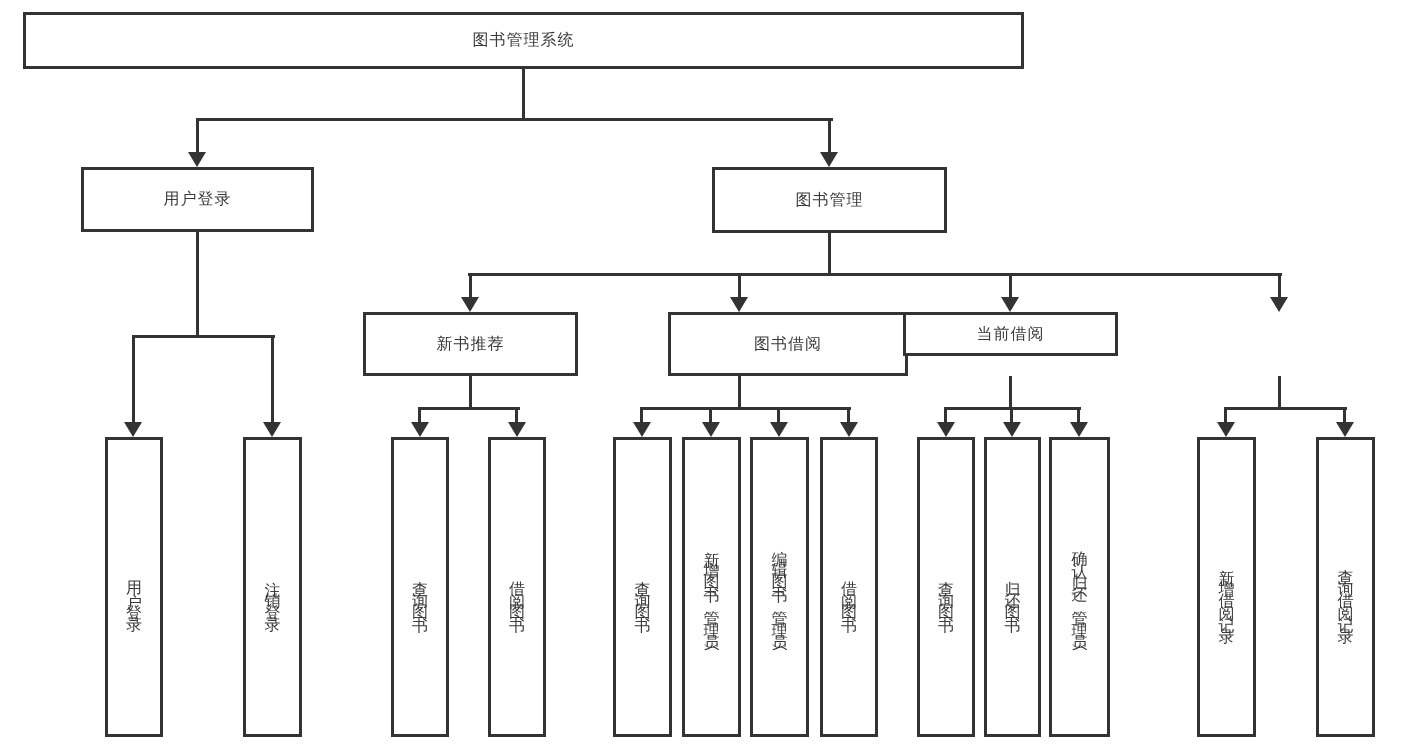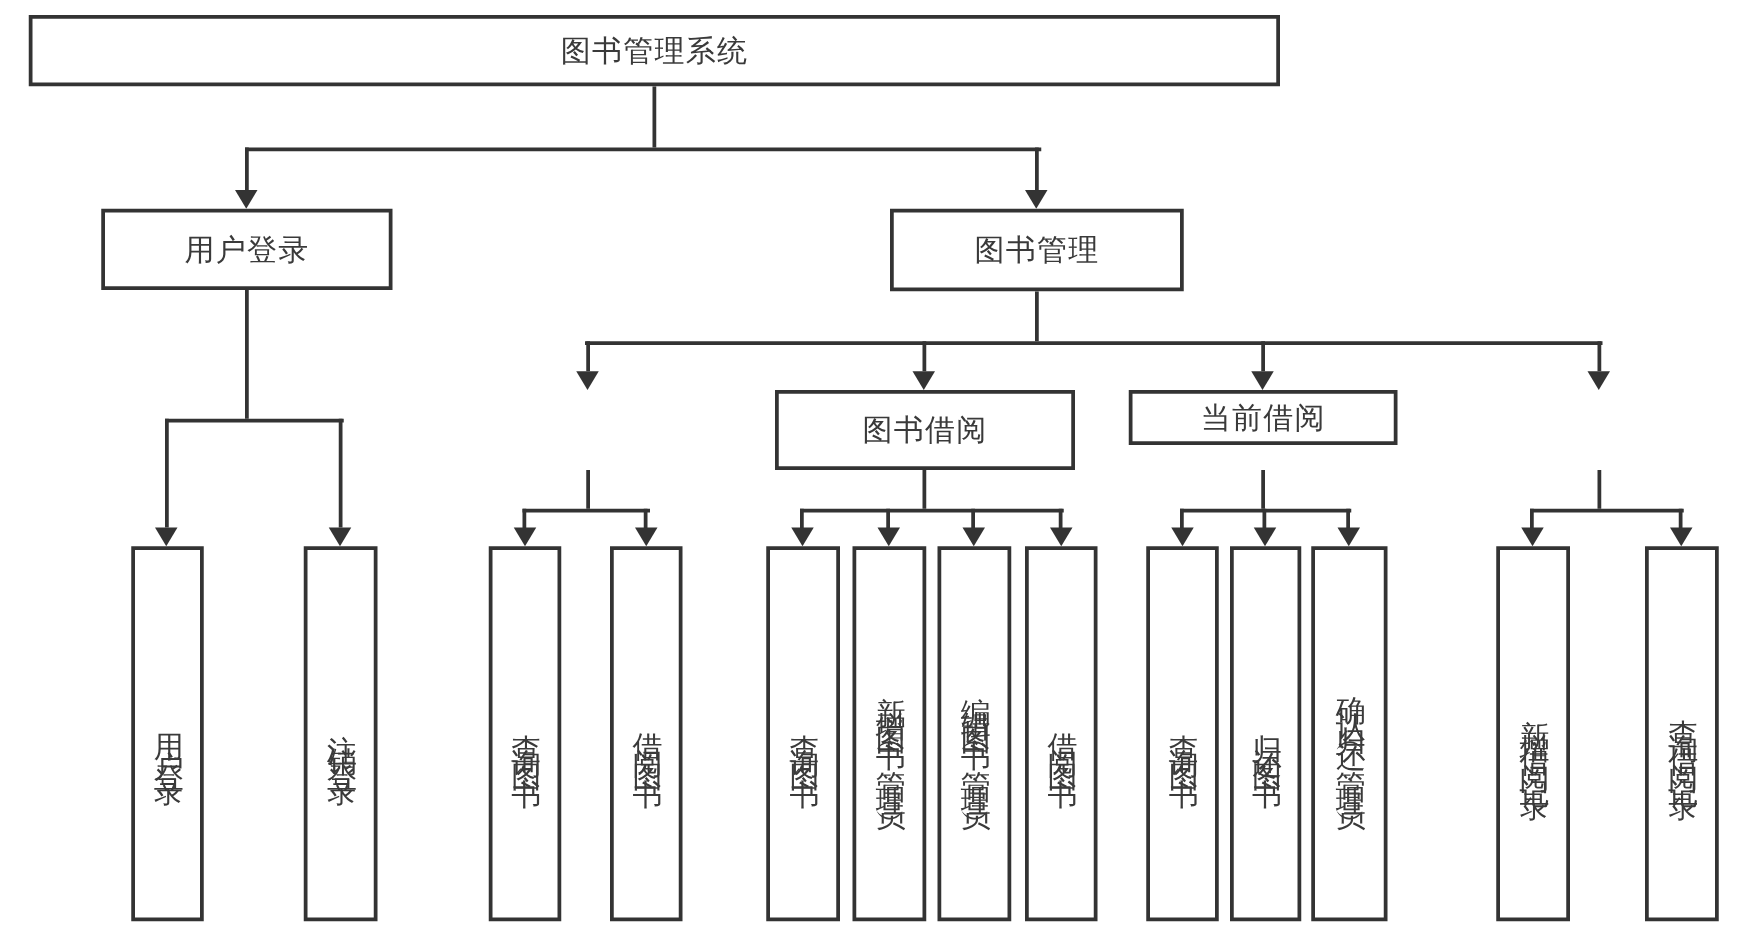--- a/index.html
+++ b/index.html
@@ -17,21 +17,21 @@
     color: #3a3a3a;
   }
   .box {
     position: absolute;
     box-sizing: border-box;
     border: 3px solid #333333;
     background: #ffffff;
     display: flex;
     align-items: center;
     justify-content: center;
-    font-size: 24px;
+    font-size: 16px;
     color: #3a3a3a;
     letter-spacing: 1px;
     z-index: 2;
   }
   .box.v span {
     writing-mode: vertical-rl;
     text-orientation: mixed;
     letter-spacing: 12px;
     line-height: 1;
     padding-top: 10px;
@@ -95,21 +95,24 @@
   <div class="ln" style="left:468px;top:273px;width:814px;height:3px"></div>
   <div class="ln" style="left:469px;top:273px;width:3px;height:24px"></div>
   <div class="ar" style="left:461px;top:297px"></div>
   <div class="ln" style="left:738px;top:273px;width:3px;height:24px"></div>
   <div class="ar" style="left:730px;top:297px"></div>
   <div class="ln" style="left:1009px;top:273px;width:3px;height:24px"></div>
   <div class="ar" style="left:1001px;top:297px"></div>
   <div class="ln" style="left:1278px;top:273px;width:3px;height:24px"></div>
   <div class="ar" style="left:1270px;top:297px"></div>
 
-  <div class="box" style="left:620px;top:312px;width:240px;height:64px">
+  <div class="box" style="left:363px;top:312px;width:215px;height:64px">
+    <span>新书推荐</span>
+  </div>
+  <div class="box" style="left:668px;top:312px;width:240px;height:64px">
     <span>图书借阅</span>
   </div>
   <div class="box" style="left:903px;top:312px;width:215px;height:44px">
     <span>当前借阅</span>
   </div>
 
   <div class="ln" style="left:469px;top:376px;width:3px;height:31px"></div>
   <div class="ln" style="left:418px;top:407px;width:102px;height:3px"></div>
   <div class="ln" style="left:418px;top:407px;width:3px;height:16px"></div>
   <div class="ar" style="left:411px;top:422px"></div>

